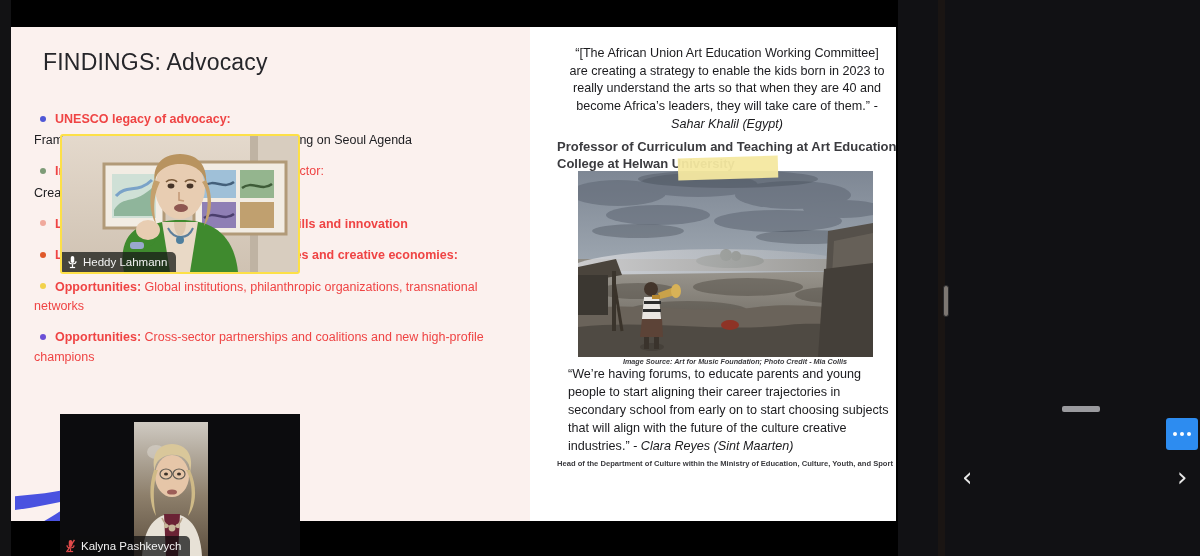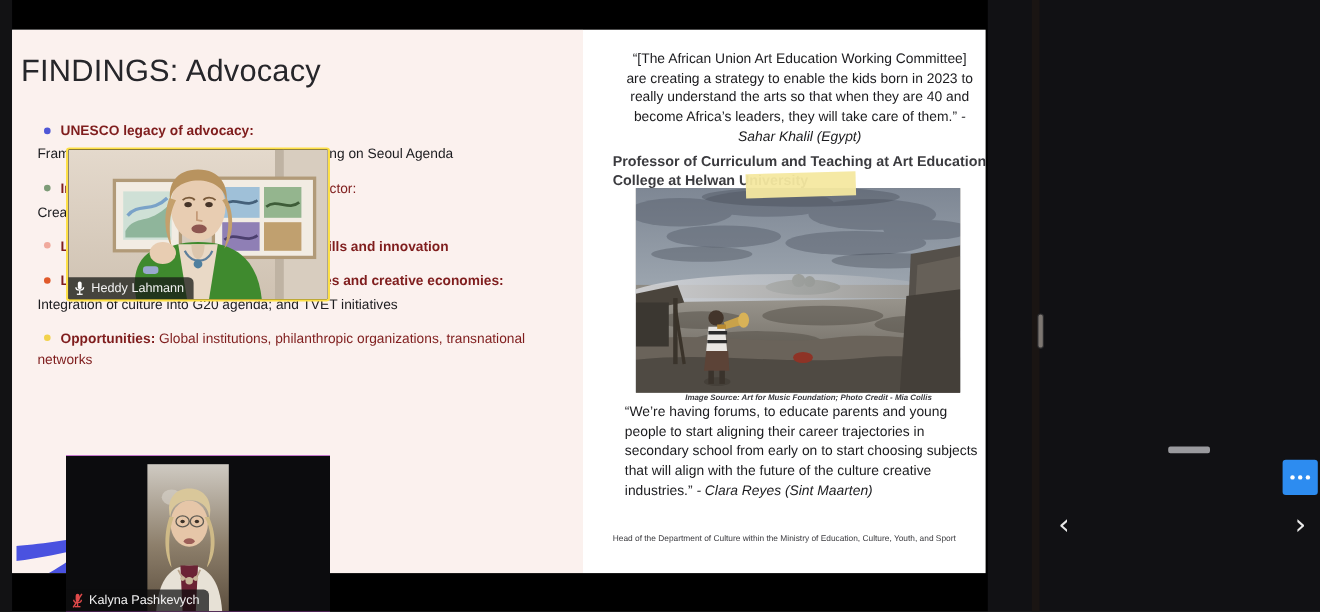--- a/index.html
+++ b/index.html
@@ -29,32 +29,32 @@
     background: #ffffff;
     overflow: hidden;
   }
   .slide-pink {
     position: absolute; left: 0; top: 0;
     width: 519px; height: 494px;
     background: #fbf1ee;
   }
 
   .slide-title {
-    position: absolute; left: 8px; top: 22px;
-    font-size: 28px; font-weight: 400; color: #26262a;
+    position: absolute; left: 32px; top: 22px;
+    font-size: 23px; font-weight: 400; color: #26262a;
     letter-spacing: .2px;
   }
 
   .bullets {
     position: absolute; left: 23px; top: 83px; width: 490px;
   }
   .bullet-block { margin-bottom: 12px; }
   .bullet-line1 {
     display: block;
-    font-size: 12.5px; line-height: 1.55; color: #7f1d1d;
+    font-size: 12.5px; line-height: 1.55; color: #ef4444;
     text-indent: 0;
     padding-left: 0;
   }
   .dot {
     display: inline-block;
     width: 6px; height: 6px; border-radius: 50%;
     margin-right: 9px; margin-left: 6px;
     vertical-align: middle; position: relative; top: -1px;
   }
   .b-head { font-weight: bold; }
@@ -107,22 +107,22 @@
     font-size: 7.2px; color: #3b3b3f; font-style: italic; font-weight: 600;
     text-align: center;
   }
 
   .quote-bottom {
     position: absolute; left: 38px; top: 339px; width: 322px;
     font-size: 12.6px; line-height: 1.42; color: #1b1b1e;
   }
   .quote-bottom .attrib { font-style: italic; }
   .credit-bottom {
-    position: absolute; left: 27px; top: 458px; width: 345px;
-    font-size: 7.6px; color: #3b3b3f; font-weight: 400;
+    position: absolute; left: 27px; top: 432px; width: 345px;
+    font-size: 7.6px; color: #3b3b3f; font-weight: 700;
   }
 
   
   .rail {
     position: absolute; left: 898px; top: 0;
     width: 302px; height: 556px;
     background: #111114;
   }
   .rail-divider {
     position: absolute; left: 40px; top: 0; width: 7px; height: 556px;
@@ -215,29 +215,33 @@
         <div class="bullet-block">
           <span class="bullet-line1">
             <span class="dot" style="background:#f0a99c"></span><span class="b-head">Linking arts education to 21st century skills and innovation</span><span class="b-rest"></span>
           </span>
         </div>
 
         <div class="bullet-block">
           <span class="bullet-line1">
             <span class="dot" style="background:#e0592a"></span><span class="b-head">Leveraging attention on cultural industries and creative economies:</span><span class="b-rest"></span>
           </span>
-          <span class="bullet-line2">Integration of culture into G20 agenda; and TVET initiatives</span>
         </div>
 
         <div class="bullet-block">
           <span class="bullet-line1">
             <span class="dot" style="background:#f2d24b"></span><span class="b-head">Opportunities:</span><span class="b-rest"> Global institutions, philanthropic organizations, transnational networks</span>
           </span>
         </div>
 
+        <div class="bullet-block">
+          <span class="bullet-line1">
+            <span class="dot" style="background:#6b4fd6"></span><span class="b-head">Opportunities:</span><span class="b-rest"> Cross-sector partnerships and coalitions and new high-profile champions</span>
+          </span>
+        </div>
       </div>
 
       <svg class="brush" viewBox="0 0 190 86">
         <path d="M-10 56 C 20 54, 52 50, 70 44 C 82 40, 86 52, 78 62 C 70 74, 50 84, 34 92 L 10 92 C 28 80, 52 68, 60 58 C 40 62, 14 68, -10 70 Z" fill="#4a52e0"></path>
         <path d="M96 38 C 104 44, 110 56, 118 66 C 126 76, 138 86, 150 94 L 128 94 C 116 84, 104 70, 96 58 C 90 50, 88 42, 96 38 Z" fill="#4a52e0"></path>
         <path d="M100 40 C 112 44, 128 50, 140 56 C 130 54, 112 50, 100 46 Z" fill="#5a62e6"></path>
       </svg>
 
       <div class="rcol">
         <div class="quote-top">

